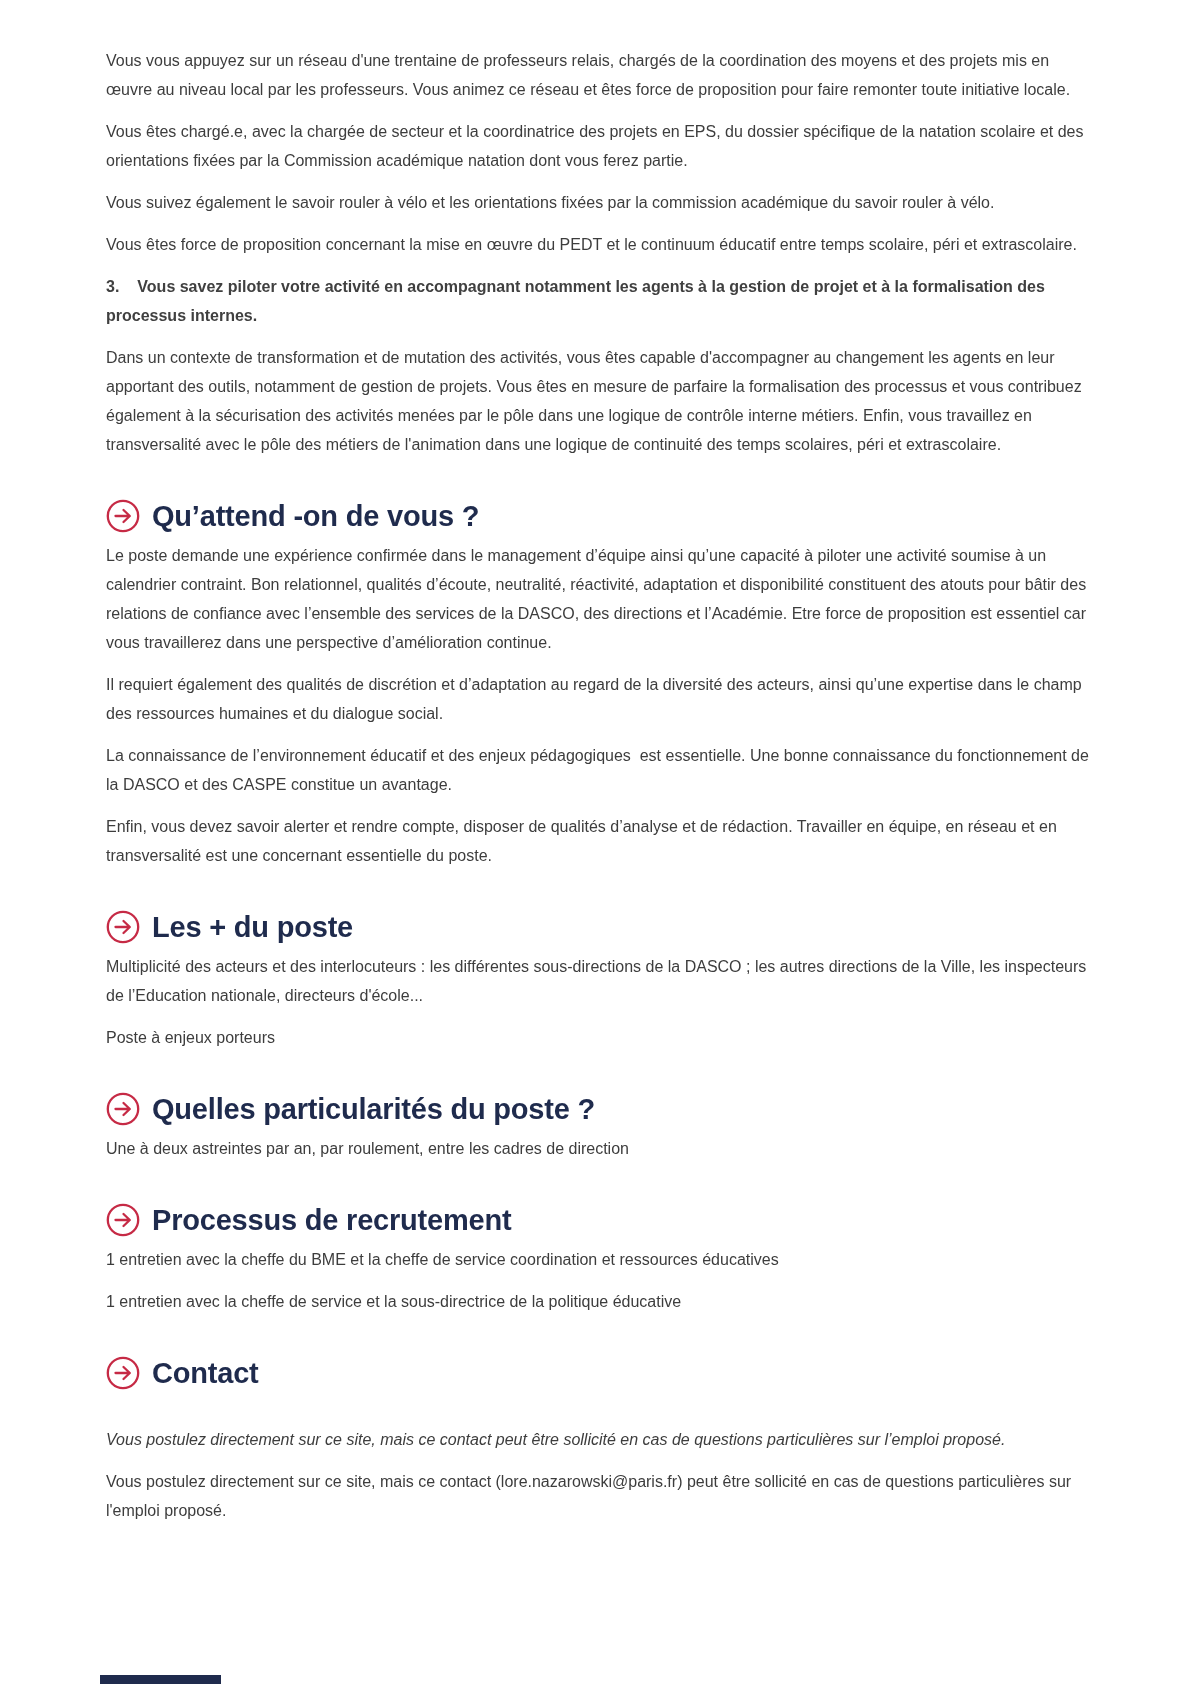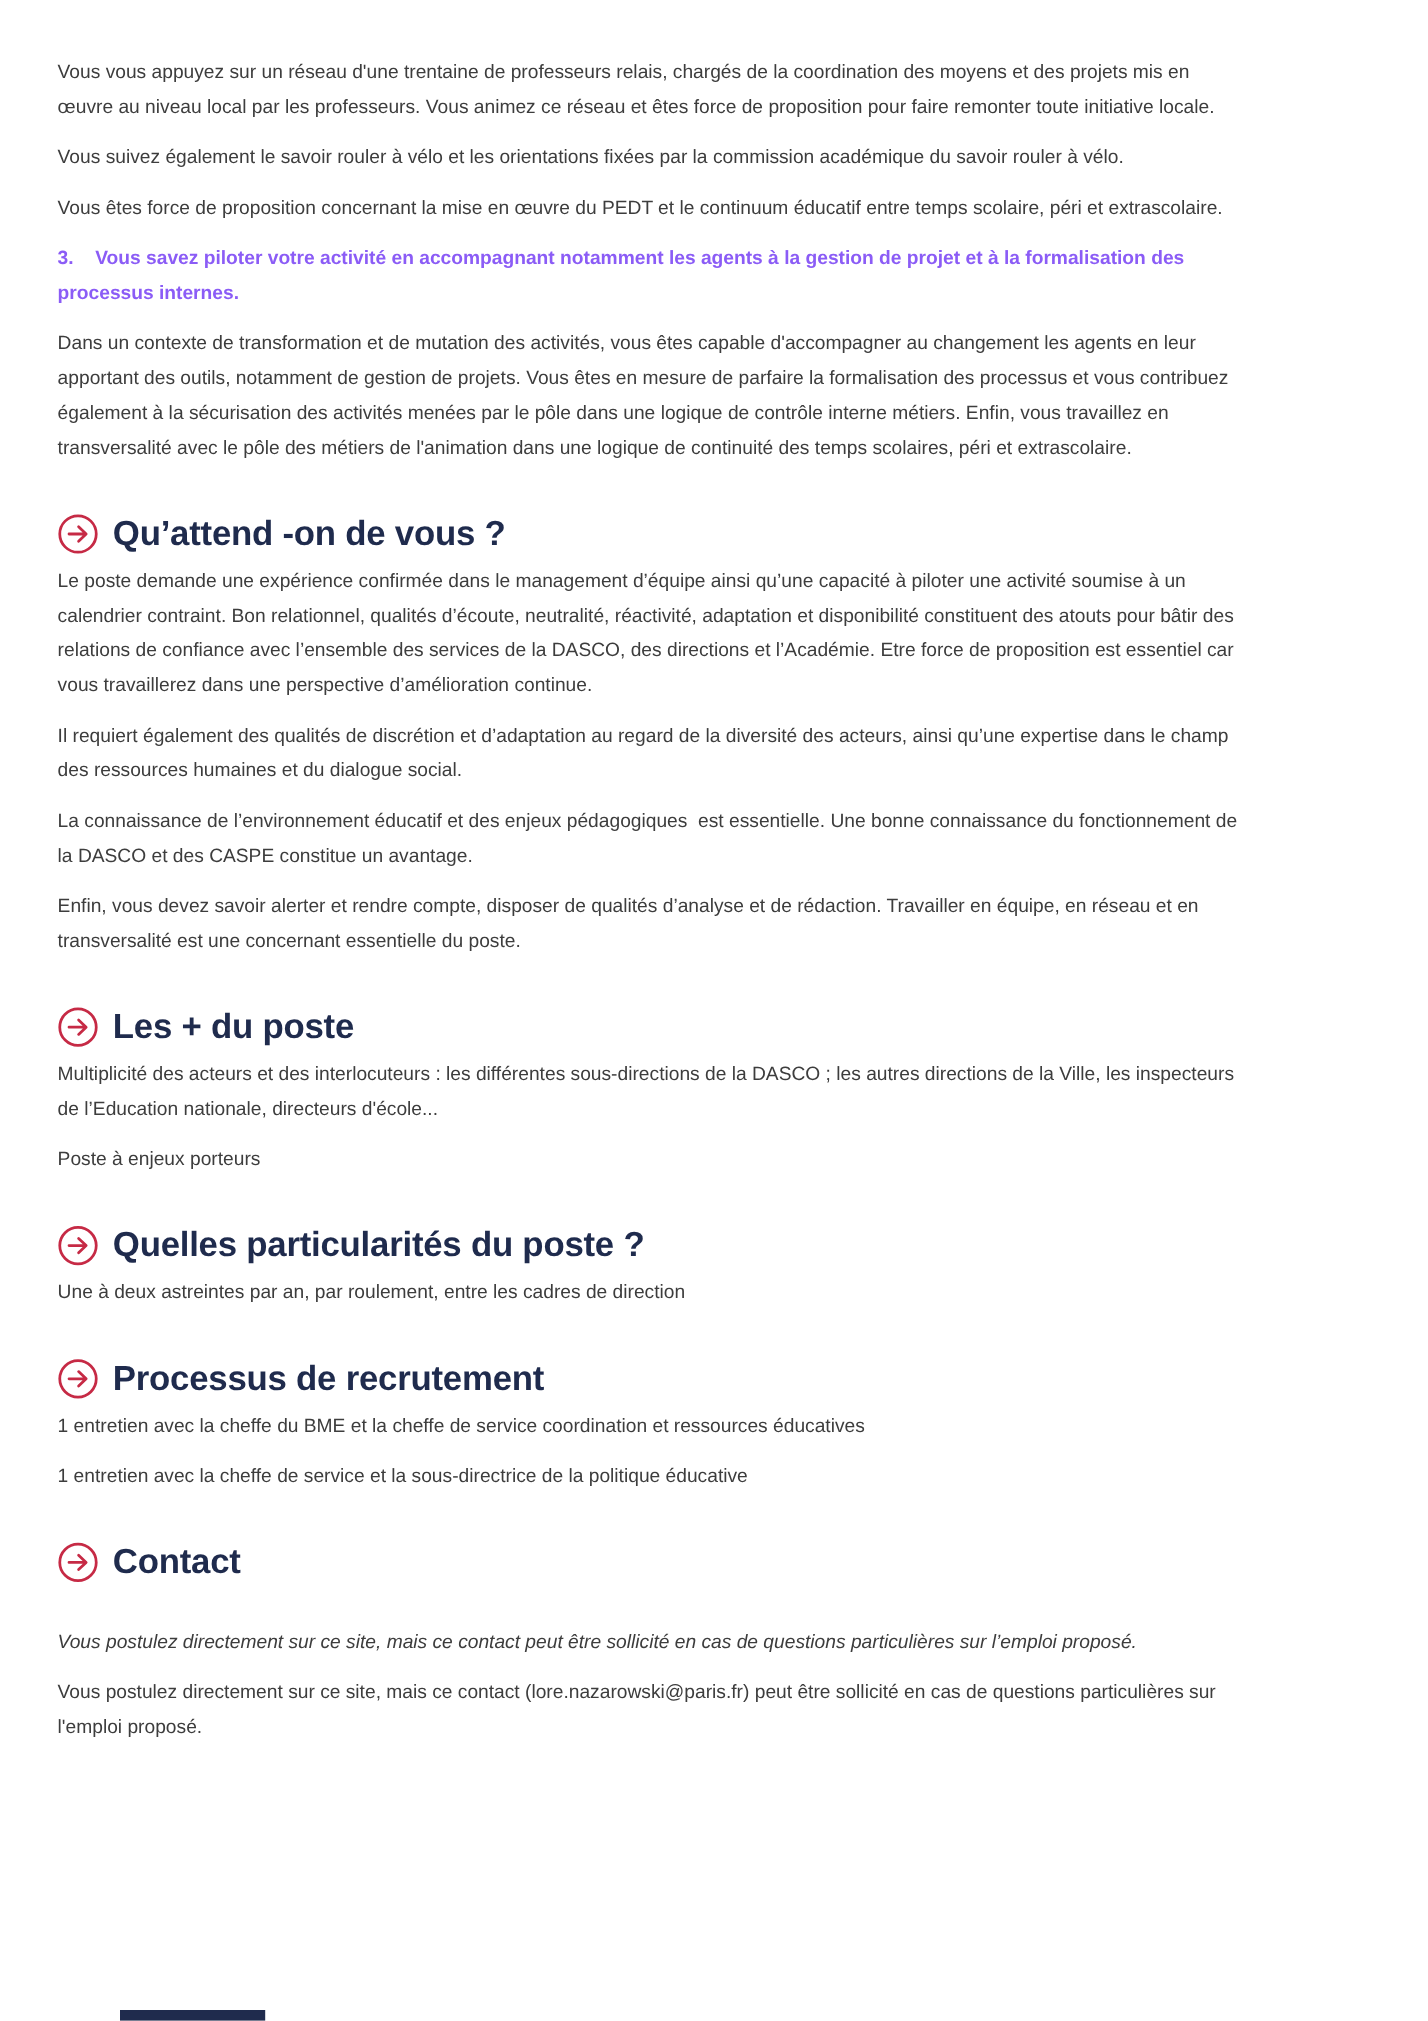--- a/index.html
+++ b/index.html
@@ -6,32 +6,32 @@
   body {
     width: 1190px;
     height: 1684px;
     background: #ffffff;
     position: relative;
     font-family: "Liberation Sans", "DejaVu Sans", sans-serif;
     overflow: hidden;
   }
   .content {
     box-sizing: border-box;
-    padding: 46px 100px 0 48px;
+    padding: 46px 100px 0 106px;
     width: 1190px;
   }
   .para {
     margin: 0 0 13px 0;
     font-size: 16px;
     line-height: 29px;
     color: #3d3d3d;
     white-space: pre-wrap;
     max-width: 990px;
   }
-  .para.bold { font-weight: 700; color: #8b5cf6; }
+  .para.bold { font-weight: 700; color: #404040; }
   .para.italic { font-style: italic; margin-top: 35px; }
   .num-gap { display: inline-block; width: 18px; }
   .section-heading {
     display: flex;
     align-items: flex-end;
     gap: 12px;
     margin: 40px 0 8px 0;
   }
   .section-heading h2 {
     margin: 0;
@@ -50,20 +50,21 @@
     height: 9px;
     background: #1f2b4d;
   }
 </style>
 </head>
 <body>
 
 <div class="content">
 
   <p class="para">Vous vous appuyez sur un réseau d'une trentaine de professeurs relais, chargés de la coordination des moyens et des projets mis en œuvre au niveau local par les professeurs. Vous animez ce réseau et êtes force de proposition pour faire remonter toute initiative locale.</p>
+  <p class="para">Vous êtes chargé.e, avec la chargée de secteur et la coordinatrice des projets en EPS, du dossier spécifique de la natation scolaire et des orientations fixées par la Commission académique natation dont vous ferez partie.</p>
   <p class="para">Vous suivez également le savoir rouler à vélo et les orientations fixées par la commission académique du savoir rouler à vélo.</p>
   <p class="para">Vous êtes force de proposition concernant la mise en œuvre du PEDT et le continuum éducatif entre temps scolaire, péri et extrascolaire.</p>
 
   <p class="para bold"><span>3.</span><span class="num-gap"></span><span>Vous savez piloter votre activité en accompagnant notamment les agents à la gestion de projet et à la formalisation des processus internes.</span></p>
 
   <p class="para">Dans un contexte de transformation et de mutation des activités, vous êtes capable d'accompagner au changement les agents en leur apportant des outils, notamment de gestion de projets. Vous êtes en mesure de parfaire la formalisation des processus et vous contribuez également à la sécurisation des activités menées par le pôle dans une logique de contrôle interne métiers. Enfin, vous travaillez en transversalité avec le pôle des métiers de l'animation dans une logique de continuité des temps scolaires, péri et extrascolaire.</p>
 
   <div class="section-heading">
     <svg class="arrow-icon" viewBox="0 0 34 34" fill="none" xmlns="http://www.w3.org/2000/svg">
       <circle cx="17" cy="17" r="15.2" stroke="#c62a45" stroke-width="2.3"></circle>

